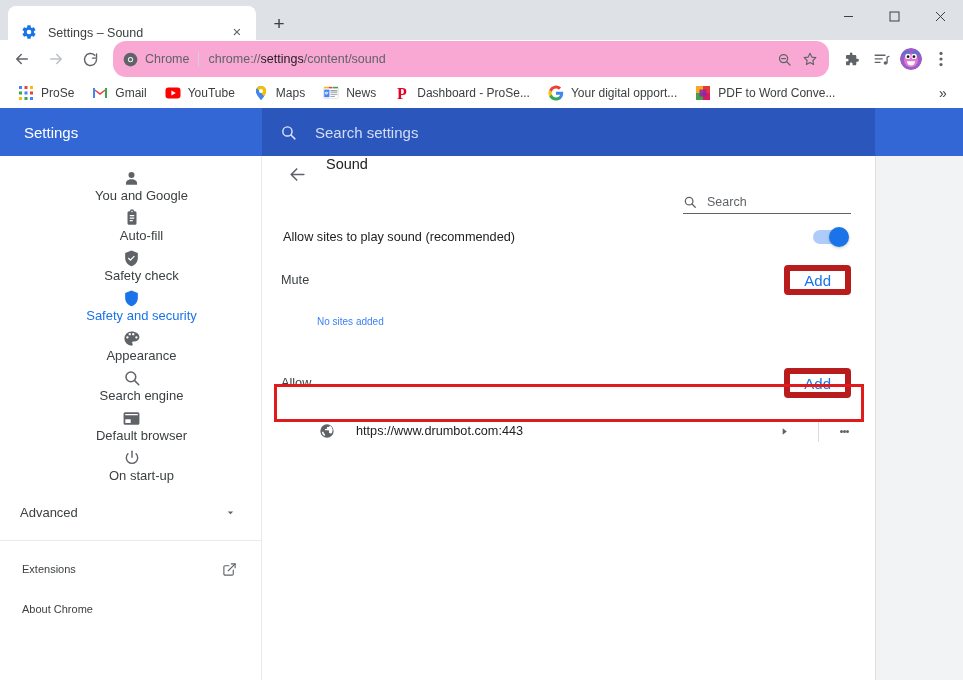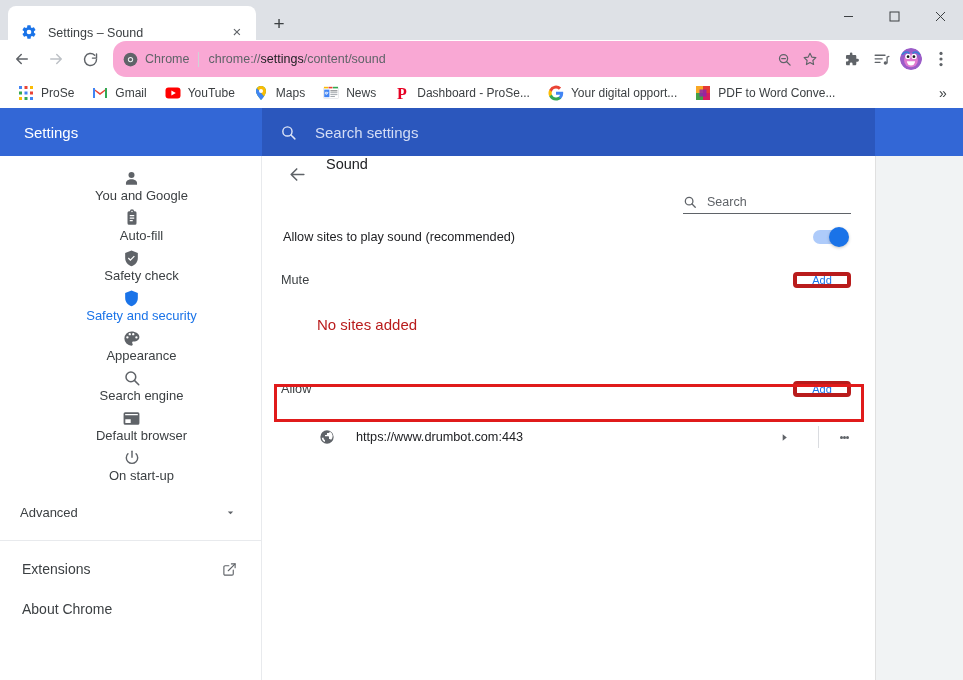--- a/index.html
+++ b/index.html
@@ -182,21 +182,21 @@
     height: 40px; display: flex; align-items: center;
     padding: 0 24px 0 20px; color: #3c4043; font-size: 13px;
     margin-top: 4px;
   }
   .nav-adv .chev { margin-left: auto; color: #5f6368; display: flex; }
   .nav-divider {
     height: 1px; background: #e8eaed; margin: 8px 0 8px 0;
   }
   .nav-sub {
     height: 40px; display: flex; align-items: center;
-    padding: 0 24px 0 22px; color: #3c4043; font-size: 14px;
+    padding: 0 24px 0 22px; color: #3c4043; font-size: 11px;
   }
   .nav-sub .ext-ic { margin-left: auto; color: #5f6368; display: flex; }
 
   
   .main-wrap {
     flex: 1 1 auto; overflow: hidden;
     background: #f1f3f4;
     display: flex;
   }
   .card {
@@ -253,29 +253,29 @@
     pointer-events: none;
   }
 
   .section-head {
     height: 52px; display: flex; align-items: center;
     padding: 0 24px 0 19px;
   }
   .section-title { font-size: 12.7px; color: #3c4043; }
   .add-btn {
     margin-left: auto;
-    height: 16px; min-width: 58px;
-    border: 4px solid #b91c1c; border-radius: 4px;
+    height: 30px; min-width: 58px;
+    border: 6px solid #b91c1c; border-radius: 4px;
     background: #fff; color: #1a73e8;
-    font-size: 11px; font-family: inherit; font-weight: 500;
+    font-size: 15px; font-family: inherit; font-weight: 500;
     display: flex; align-items: center; justify-content: center;
     padding: 0 14px;
   }
   .empty-note {
-    font-size: 15px; color: #b91c1c;
+    font-size: 10px; color: #3b82f6;
     padding: 10px 0 0 55px;
   }
   .site-row {
     height: 44px; display: flex; align-items: center;
     padding: 0 19px 0 56px;
   }
   .globe-ic {
     width: 17px; height: 17px; flex: 0 0 17px;
     display: flex; align-items: center; justify-content: center;
     color: #5f6368; margin-right: 21px;

